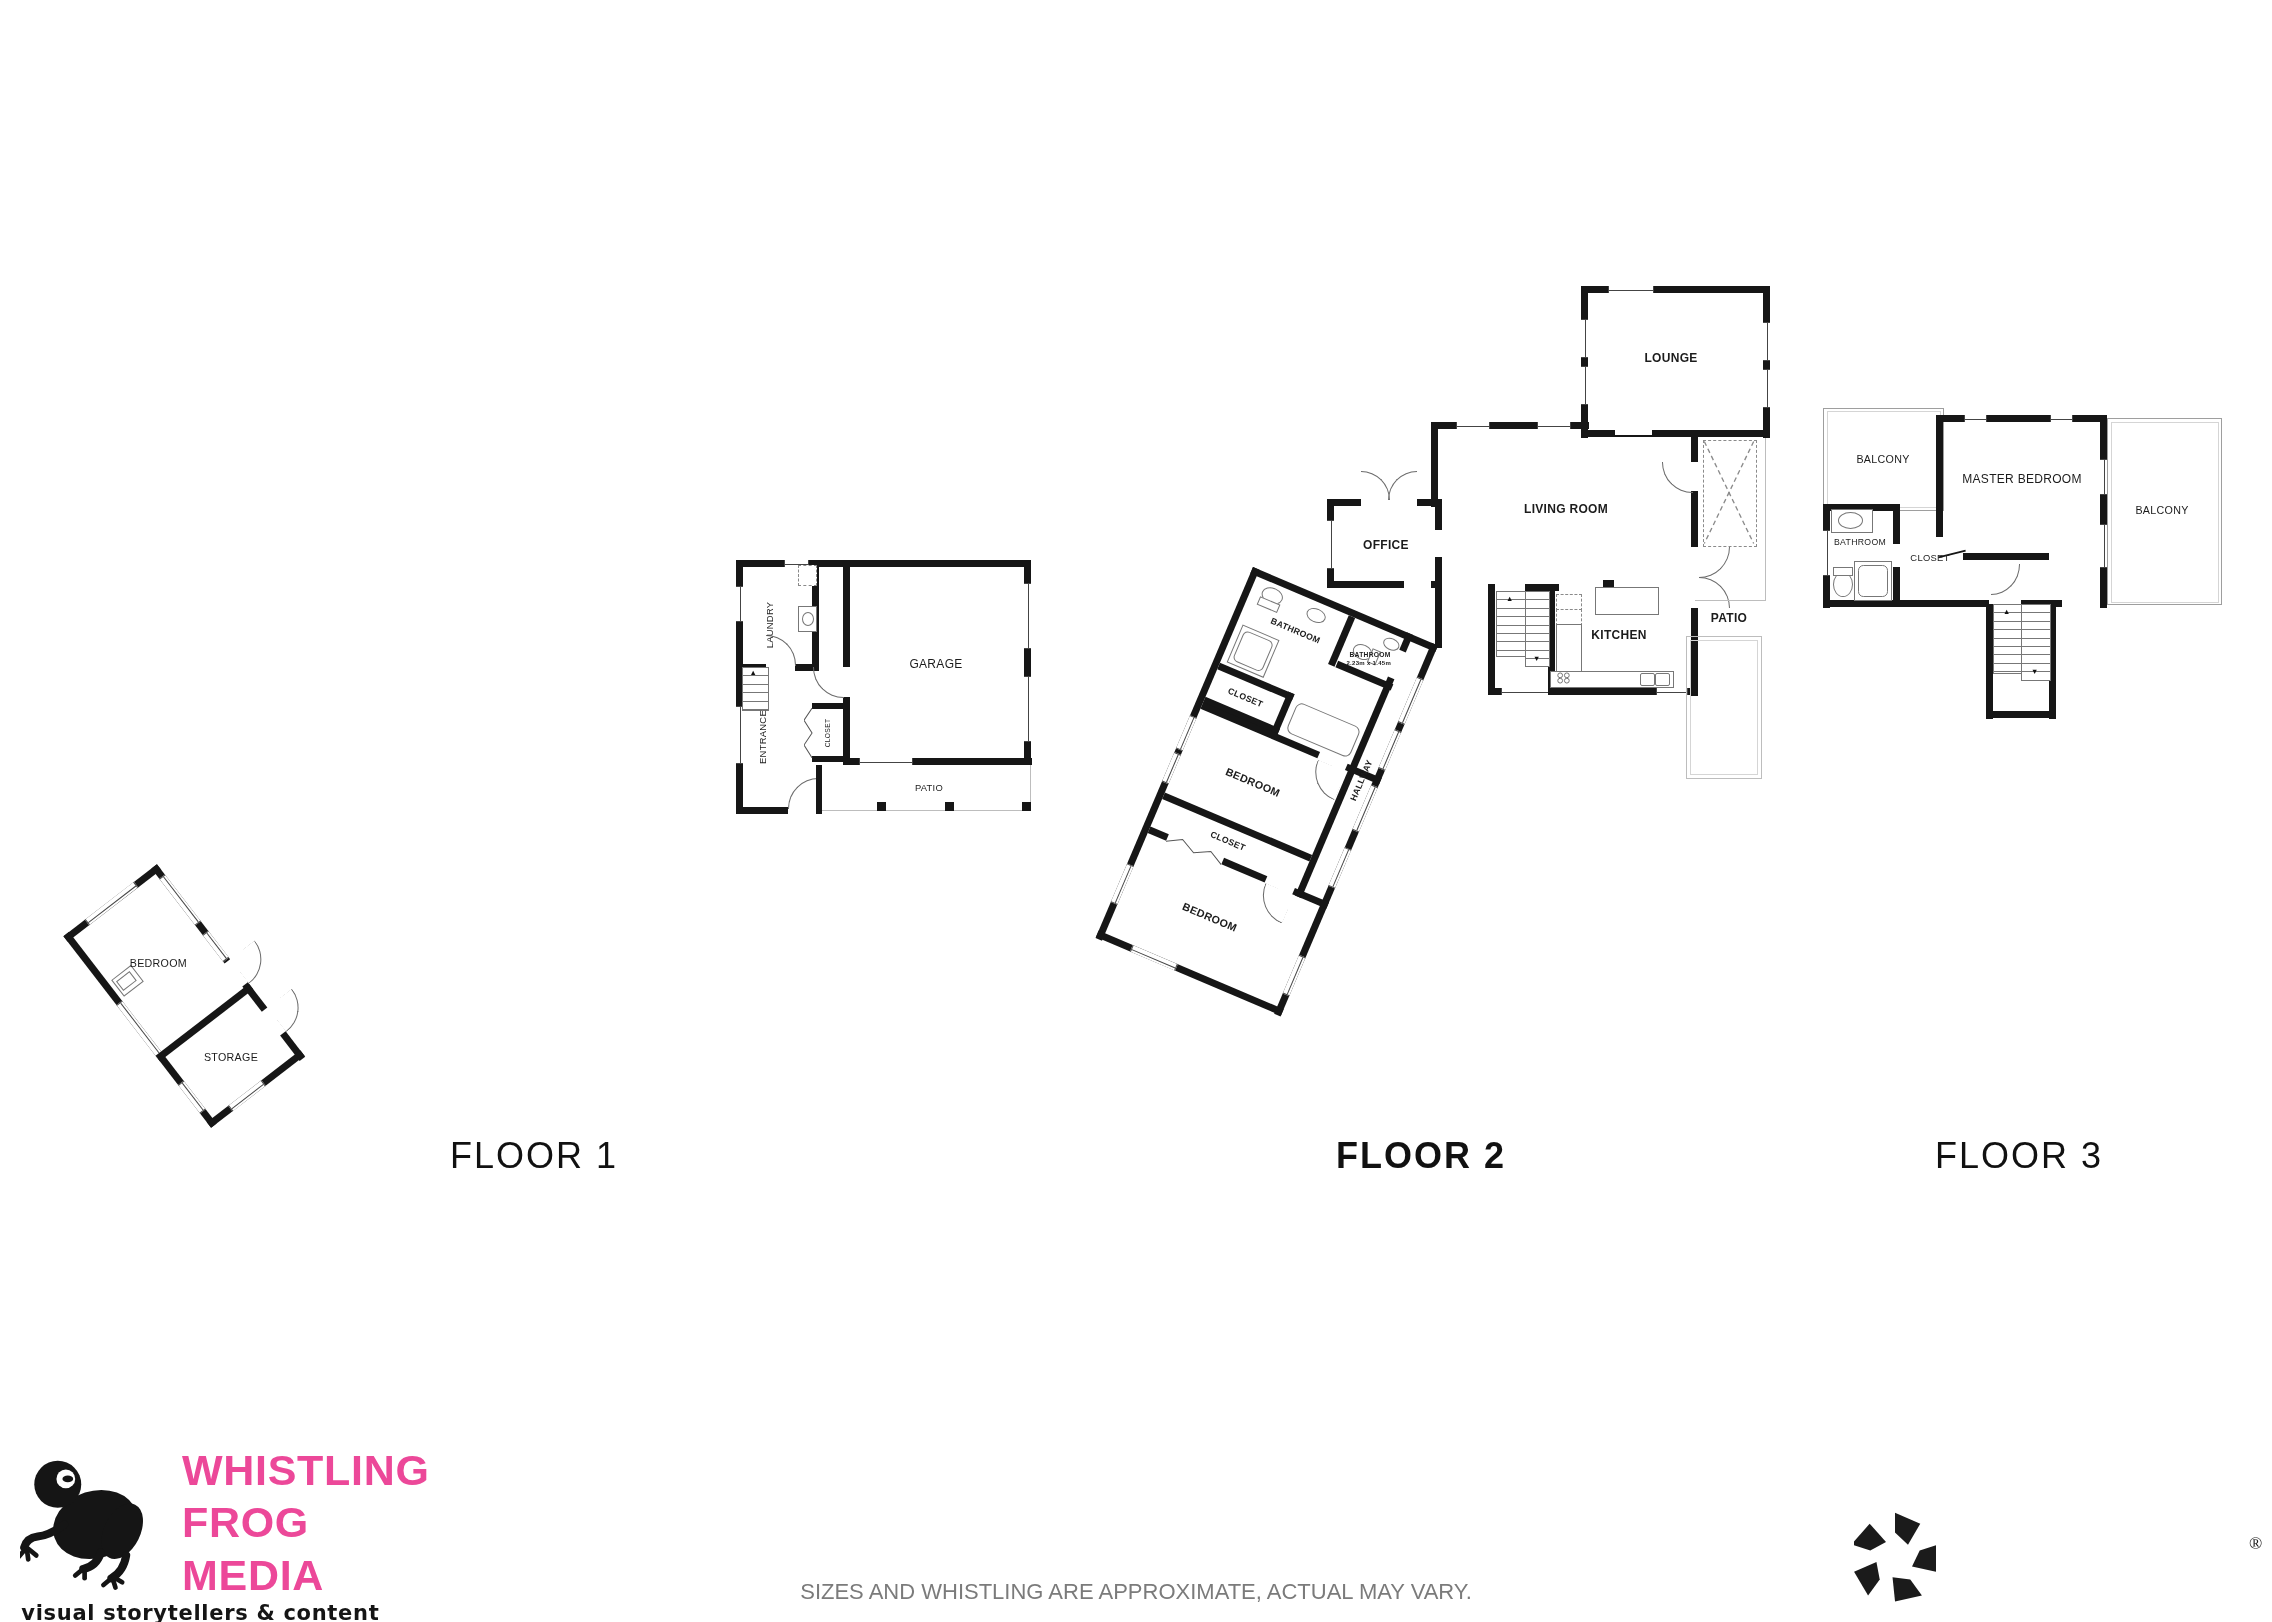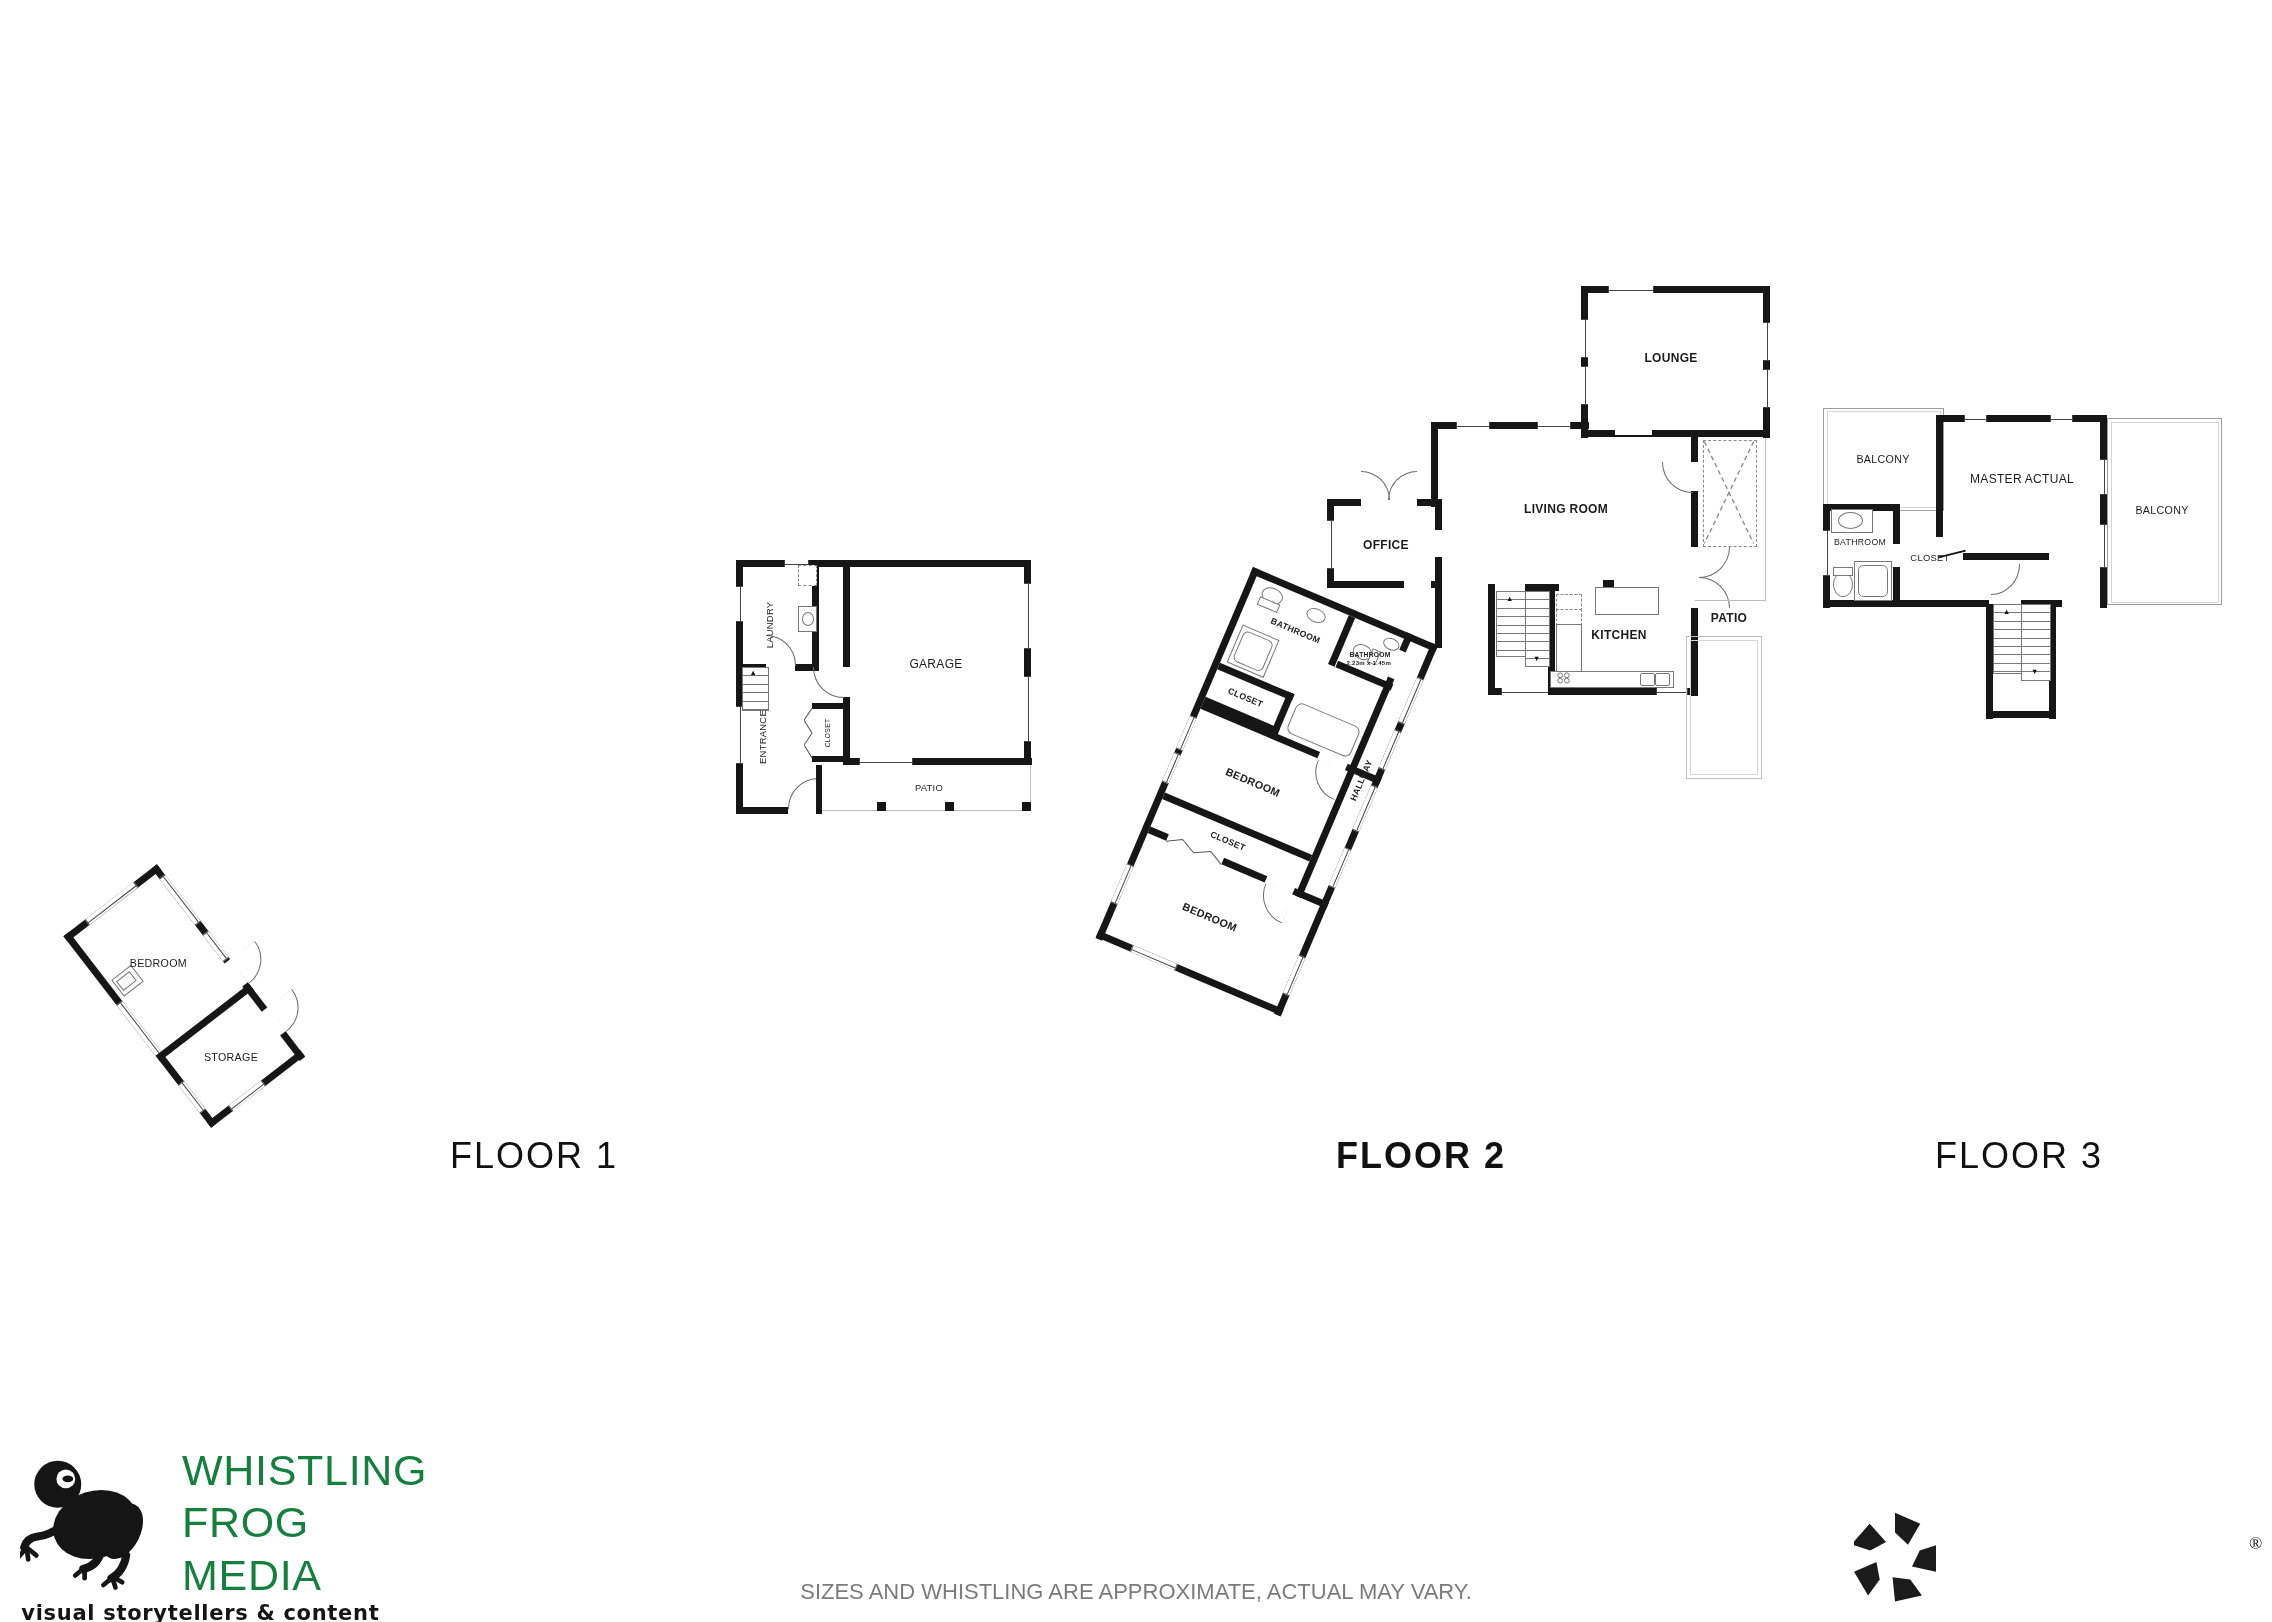--- a/index.html
+++ b/index.html
@@ -21,21 +21,21 @@
   .rl{position:absolute;font-size:12px;letter-spacing:0.3px;color:#1c1c1c;white-space:nowrap;transform:translate(-50%,-50%);}
   .sm{font-size:9.4px;}
   .xs{font-size:6.7px;}
   .fixture{position:absolute;border:1px solid #777;background:#fff;}
   .round{border-radius:50%;}
   .dash{position:absolute;border:1.3px dashed #8a8a8a;background:#fff;}
   .thin{position:absolute;background:#bdbdbd;}
   .deck{position:absolute;border:1.3px solid #bdbdbd;}
   .deck-in{position:absolute;border:1px solid #d5d5d5;}
   .floor-label{position:absolute;font-size:36px;letter-spacing:2px;color:#111;transform:translate(-50%,-50%);}
-  .brandline{position:absolute;font-weight:normal;font-size:43px;letter-spacing:0.7px;line-height:1;color:#15803d;}
+  .brandline{position:absolute;font-weight:bold;font-size:43px;letter-spacing:0.7px;line-height:1;color:#ec4899;}
   .tagline{position:absolute;font-family:"DejaVu Sans",sans-serif;font-size:21px;font-weight:bold;letter-spacing:0.7px;color:#151515;}
   .mp-text{position:absolute;font-family:"Liberation Serif",serif;font-size:68px;color:#1b1b1b;line-height:1;}
   .mp-reg{position:absolute;font-family:"Liberation Serif",serif;font-size:17.5px;color:#1b1b1b;}
   .disclaimer{position:absolute;font-size:22px;color:#7b7b7b;transform:translateX(-50%);white-space:nowrap;}
 </style>
 </head>
 <body>
 
 <div class="abs" style="left:0;top:0;width:2273px;height:1622px;">
 
@@ -285,21 +285,21 @@
   </div>
   <span class="rl sm" style="left:1860px;top:542px;font-size:8.7px;">BATHROOM</span>
 
   <div class="w" style="left:1936px;top:415px;width:171px;height:7.4px;"></div>
   <div class="winh" style="left:1964px;top:415px;width:21px;height:7.4px;"></div>
   <div class="winh" style="left:2050px;top:415px;width:21px;height:7.4px;"></div>
   <div class="w" style="left:1936px;top:415px;width:7.4px;height:122px;"></div>
   <div class="w" style="left:2100px;top:415px;width:7.4px;height:193px;"></div>
   <div class="winv" style="left:2100px;top:459px;width:7.4px;height:34px;"></div>
   <div class="winv" style="left:2100px;top:524px;width:7.4px;height:42px;"></div>
-  <span class="rl" style="left:2022px;top:479px;">MASTER ACTUAL</span>
+  <span class="rl" style="left:2022px;top:479px;">MASTER BEDROOM</span>
 
   <div class="w" style="left:1963px;top:553px;width:86px;height:7.4px;"></div>
   <div class="abs" style="left:1938px;top:553px;width:28px;height:2px;background:#161616;transform:rotate(-14deg);"></div>
   <div class="arc br" style="left:1991px;top:564px;width:28px;height:29.5px;"></div>
   <span class="rl sm" style="left:1930px;top:557px;">CLOSET</span>
 
   <div class="deck" style="left:2107px;top:418px;width:113px;height:185px;border-color:#9e9e9e;"></div>
   <div class="deck-in" style="left:2111px;top:422px;width:106px;height:179px;"></div>
   <span class="rl" style="left:2162px;top:510px;font-size:10.7px;">BALCONY</span>
 

